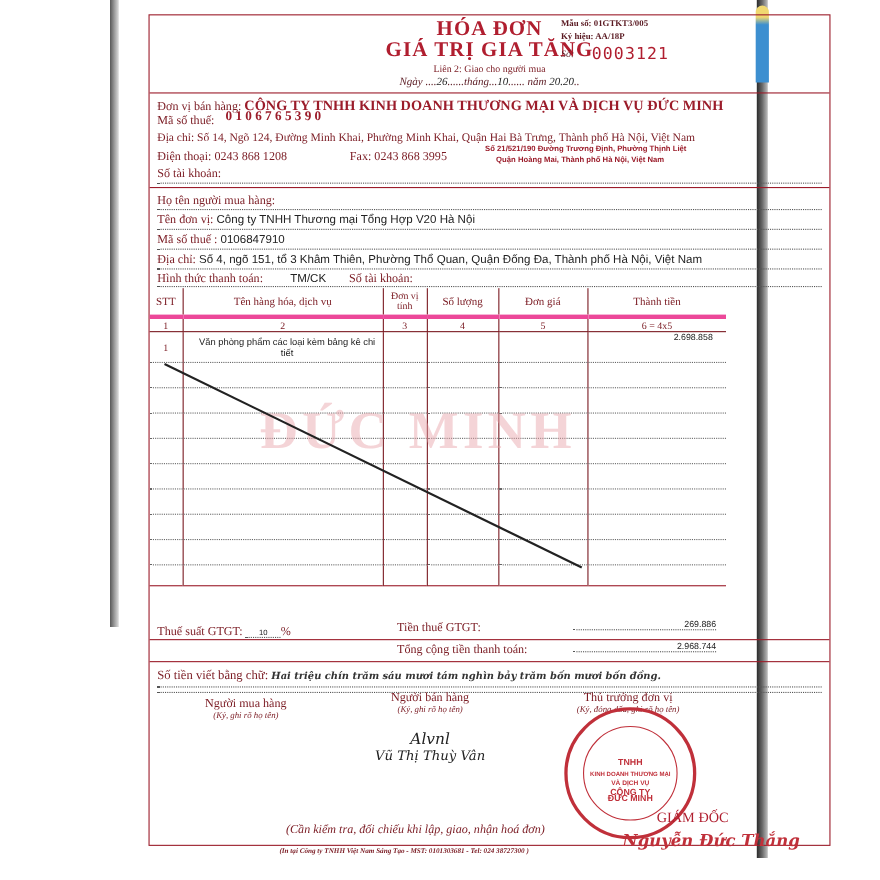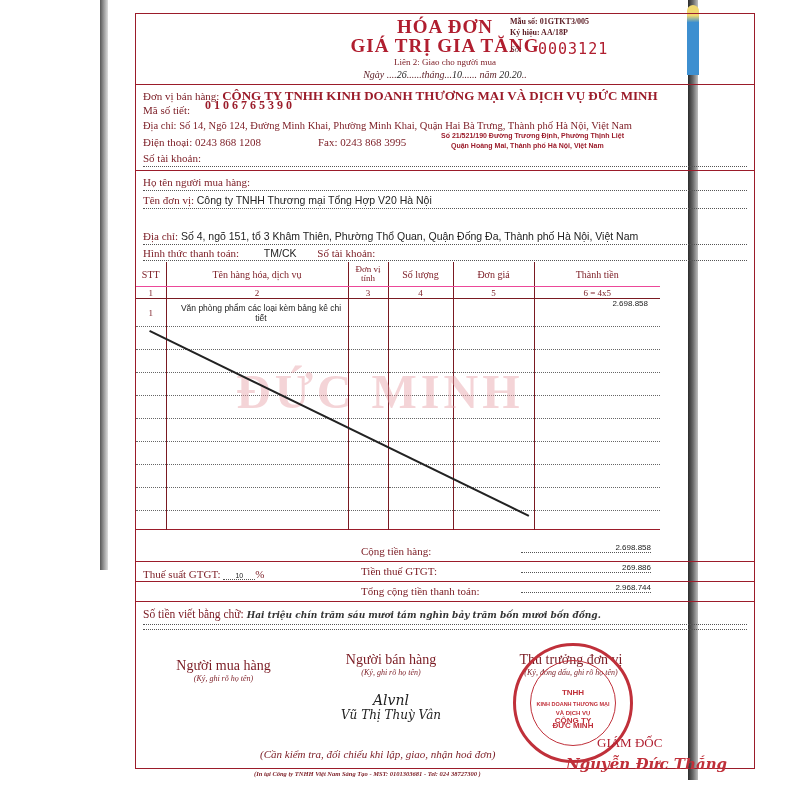--- a/index.html
+++ b/index.html
@@ -28,31 +28,31 @@
   .dots { border-bottom:1px dotted #555; }
   .filled { color:#222; font-family:"Liberation Sans", sans-serif; font-size:10.5px; }
   .seller-name { font-weight:bold; font-size:13px; color:#9b1c2a; }
   .mst { font-weight:bold; font-size:12px; letter-spacing:3px; color:#9b1c2a; }
   .branch { position:absolute; left:305px; font-family:"Liberation Sans", sans-serif; font-size:7px; font-weight:bold; color:#9b1c2a; }
   .hline { position:absolute; left:0; right:0; border-top:1.5px solid #9b1c2a; }
   table.items { position:absolute; left:0; top:248px; width:524px; border-collapse:collapse; font-size:10px; }
   table.items td, table.items th { border-right:1px solid #7a1a22; text-align:center; font-weight:normal; padding:0; }
   table.items tr.dot td { border-bottom:1px dotted #666; }
   table.items td:last-child, table.items th:last-child { border-right:none; }
-  table.items thead th { border-bottom:1px solid #ec4899; height:24px; font-size:10px;text-align:center; }
+  table.items thead th { border-bottom:4px solid #ec4899; height:24px; font-size:10px;text-align:center; }
   table.items tr.idx td { border-bottom:1px solid #7a1a22; height:11px; font-size:9px; }
   .item-name { font-family:"Liberation Sans", sans-serif; font-size:8.5px; color:#222; text-align:left; padding-left:8px!important; }
   .item-amt { font-family:"Liberation Sans", sans-serif; font-size:8px; color:#222; text-align:right!important; padding-right:12px!important; vertical-align:top; }
   .watermark { position:absolute; left:100px; top:360px; font-size:48px; font-weight:bold; color:#e8a2a8; opacity:.45; letter-spacing:4px; }
   .strike { position:absolute; left:175px; top:330px; width:425px; height:2px; background:#222; transform-origin:0 0; transform:rotate(25.5deg); }
   .tot-row { position:absolute; left:0; right:0; height:19px; font-size:11px; border-bottom:1.5px solid #9b1c2a; }
   .tot-row .lbl { position:absolute; left:225px; top:3px; }
   .tot-row .val { position:absolute; left:385px; width:130px; top:1px; text-align:right; font-family:"Liberation Sans", sans-serif; font-size:8px; color:#222; border-bottom:1px dotted #555; }
   .sig-block { position:absolute; text-align:center; }
-  .sig-title { font-size:14px; color:#7a1a22;margin-top:24px; }
+  .sig-title { font-size:11px; color:#7a1a22; }
   .sig-note { font-size:8px; font-style:italic; color:#7a1a22; }
   .stamp { position:absolute; left:380px; top:640px; width:120px; height:120px; border:3px solid #c0303a; border-radius:50%;
           box-sizing:border-box; color:#c0303a; font-family:"Liberation Sans", sans-serif; font-weight:bold; text-align:center; }
   .stamp .inner { position:absolute; left:14px; top:14px; right:14px; bottom:14px; border:1.5px solid #c0303a; border-radius:50%; }
   .stamp .l1 { position:absolute; left:0; right:0; top:30px; font-size:8px;margin-top:40px; }
   .stamp .l2 { position:absolute; left:0; right:0; top:42px; font-size:8px; }
   .stamp .l3 { position:absolute; left:0; right:0; top:55px; font-size:5.5px; }
   .stamp .l4 { position:absolute; left:0; right:0; top:64px; font-size:6px; }
   .stamp .l5 { position:absolute; left:0; right:0; top:75px; font-size:8px; }
   .handwrite { font-family:"DejaVu Serif", serif; font-style:italic; color:#333; }
@@ -79,21 +79,21 @@
     <div class="meta" style="top:13px">Ký hiệu: AA/18P</div>
     <div class="so-lbl" style="top:30px">Số:</div>
     <div class="so-num" style="top:26px">0003121</div>
   </div>
 
   <div class="row" style="top:74px">
     <span>Đơn vị bán hàng:</span>
     <span class="seller-name">CÔNG TY TNHH KINH DOANH THƯƠNG MẠI VÀ DỊCH VỤ ĐỨC MINH</span>
   </div>
   <div class="row" style="top:90px">
-    <span>Mã số tiết:</span>
+    <span>Mã số thuế:</span>
     <span class="mst" style="position:absolute;left:62px;top:-6px">0106765390</span>
   </div>
   <div class="row" style="top:106px;font-size:10.5px">
     <span>Địa chỉ:</span>
     <span>Số 14, Ngõ 124, Đường Minh Khai, Phường Minh Khai,  Quận Hai Bà Trưng, Thành phố Hà Nội, Việt Nam</span>
   </div>
   <div class="row" style="top:122px">
     <span>Điện thoại:</span>
     <span>0243 868 1208</span>
     <span style="position:absolute;left:175px"><span>Fax:</span> <span>0243 868 3995</span></span>
@@ -105,20 +105,24 @@
   </div>
   <div class="hline" style="top:156px"></div>
 
   <div class="row dots" style="top:162px;height:14px">
     <span>Họ tên người mua hàng:</span>
     <span class="filled"></span>
   </div>
   <div class="row dots" style="top:180px;height:14px">
     <span>Tên đơn vị:</span>
     <span class="filled">Công ty TNHH Thương mại Tổng Hợp V20 Hà Nội</span>
+  </div>
+  <div class="row dots" style="top:198px;height:14px">
+    <span>Mã số thuế :</span>
+    <span class="filled">0106847910</span>
   </div>
   <div class="row dots" style="top:216px;height:14px">
     <span>Địa chỉ:</span>
     <span class="filled">Số 4, ngõ 151, tổ 3 Khâm Thiên, Phường Thổ Quan, Quận Đống Đa, Thành phố Hà Nội, Việt Nam</span>
   </div>
   <div class="row dots" style="top:233px;height:13px">
     <span>Hình thức thanh toán:</span>
     <span class="filled" style="margin-left:22px">TM/CK</span>
     <span style="margin-left:18px">Số tài khoản:</span>
   </div>
@@ -228,24 +232,20 @@
           <td></td>
           <td></td>
           <td></td>
           <td></td>
           <td></td>
         </tr>
     </tbody>
   </table>
   <div class="watermark" style="left:100px;top:350px">ĐỨC MINH</div>
 
-  <div class="tot-row" style="top:528px">
-    <span class="lbl">Cộng tiền hàng:</span>
-    <span class="val">2.698.858</span>
-  </div>
   <div class="tot-row" style="top:548px">
     <span style="position:absolute;left:7px;top:6px"><span>Thuế suất GTGT:</span> <span class="filled" style="font-size:7px;border-bottom:1px dotted #555;padding:0 12px">10</span><span>%</span></span>
     <span class="lbl">Tiền thuế GTGT:</span>
     <span class="val">269.886</span>
   </div>
   <div class="tot-row" style="top:568px">
     <span class="lbl">Tổng cộng tiền thanh toán:</span>
     <span class="val">2.968.744</span>
   </div>
   <div class="row dots" style="top:594px;height:16px;font-size:11.5px">

